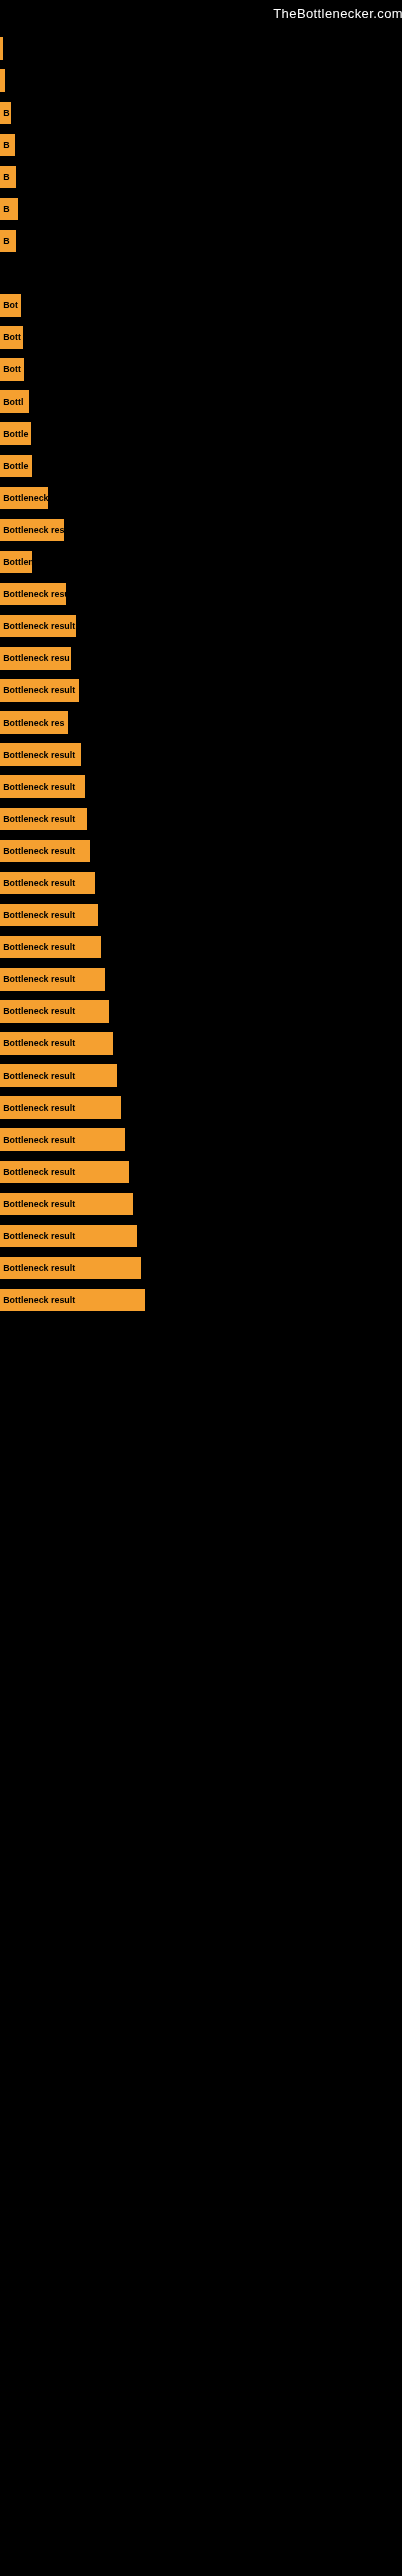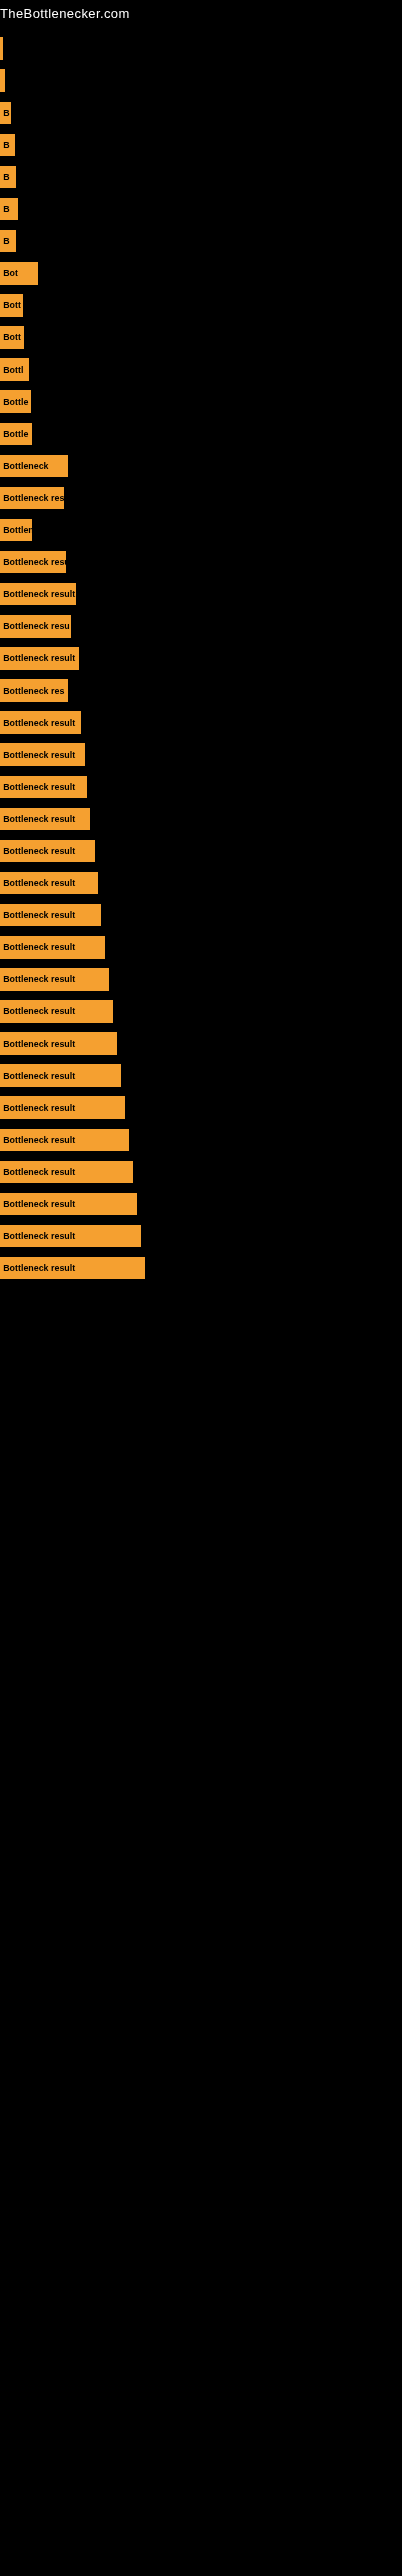--- a/index.html
+++ b/index.html
@@ -6,21 +6,21 @@
     body {
       background: #000;
       width: 403px;
       min-height: 2576px;
       font-family: Arial, sans-serif;
       position: relative;
     }
     .site-title {
       color: #fff;
       font-size: 13px;
-      text-align: left;
+      text-align: right;
       padding: 6.4px 0 3.2px 0;
       letter-spacing: 0.4px;
     }
     .bars-container {
       padding: 8px 0 8px 0;
       display: flex;
       flex-direction: column;
       gap: 0px;
     }
     .bar-row {
@@ -64,39 +64,39 @@
     <div class="bar-row">
       <div class="bar" style="width: 16px;">B</div>
     </div>
     <div class="bar-row">
       <div class="bar" style="width: 17.7px;">B</div>
     </div>
     <div class="bar-row">
       <div class="bar" style="width: 16px;">B</div>
     </div>
     <div class="bar-row">
-      <div class="bar" style="width: 38px;">Bot</div>
+      <div class="bar" style="width: 21px; margin-top: 32px;">Bot</div>
     </div>
     <div class="bar-row">
       <div class="bar" style="width: 22.5px;">Bott</div>
     </div>
     <div class="bar-row">
       <div class="bar" style="width: 24px;">Bott</div>
     </div>
     <div class="bar-row">
       <div class="bar" style="width: 29px;">Bottl</div>
     </div>
     <div class="bar-row">
       <div class="bar" style="width: 31px;">Bottle</div>
     </div>
     <div class="bar-row">
       <div class="bar" style="width: 32px;">Bottle</div>
     </div>
     <div class="bar-row">
-      <div class="bar" style="width: 68px;">Bottleneck</div>
+      <div class="bar" style="width: 48px;">Bottleneck</div>
     </div>
     <div class="bar-row">
       <div class="bar" style="width: 64px;">Bottleneck resu</div>
     </div>
     <div class="bar-row">
       <div class="bar" style="width: 32px;">Bottleneck r</div>
     </div>
     <div class="bar-row">
       <div class="bar" style="width: 66px;">Bottleneck resu</div>
     </div>

